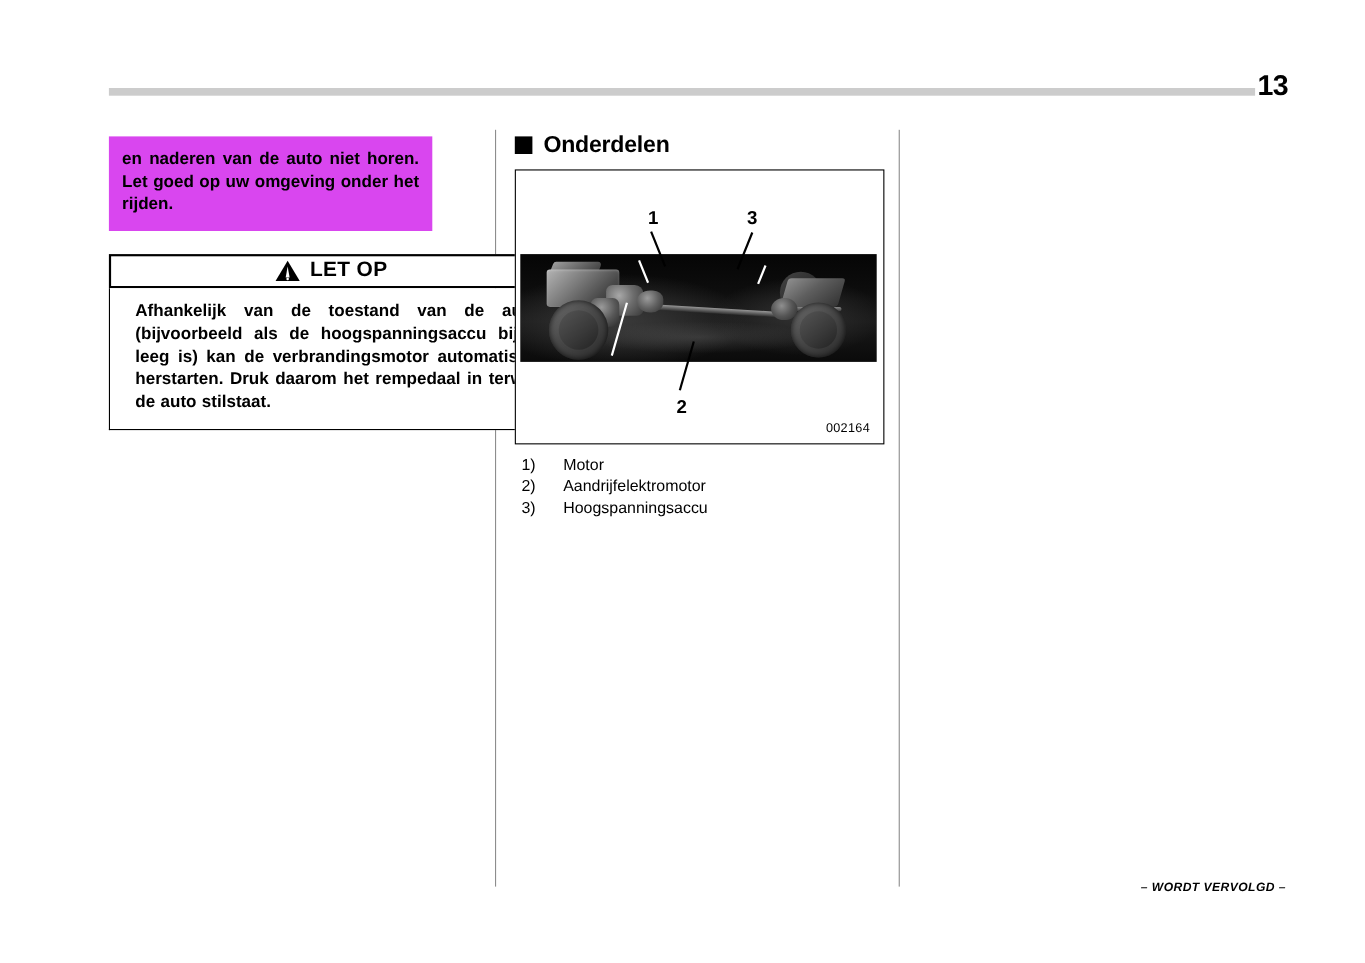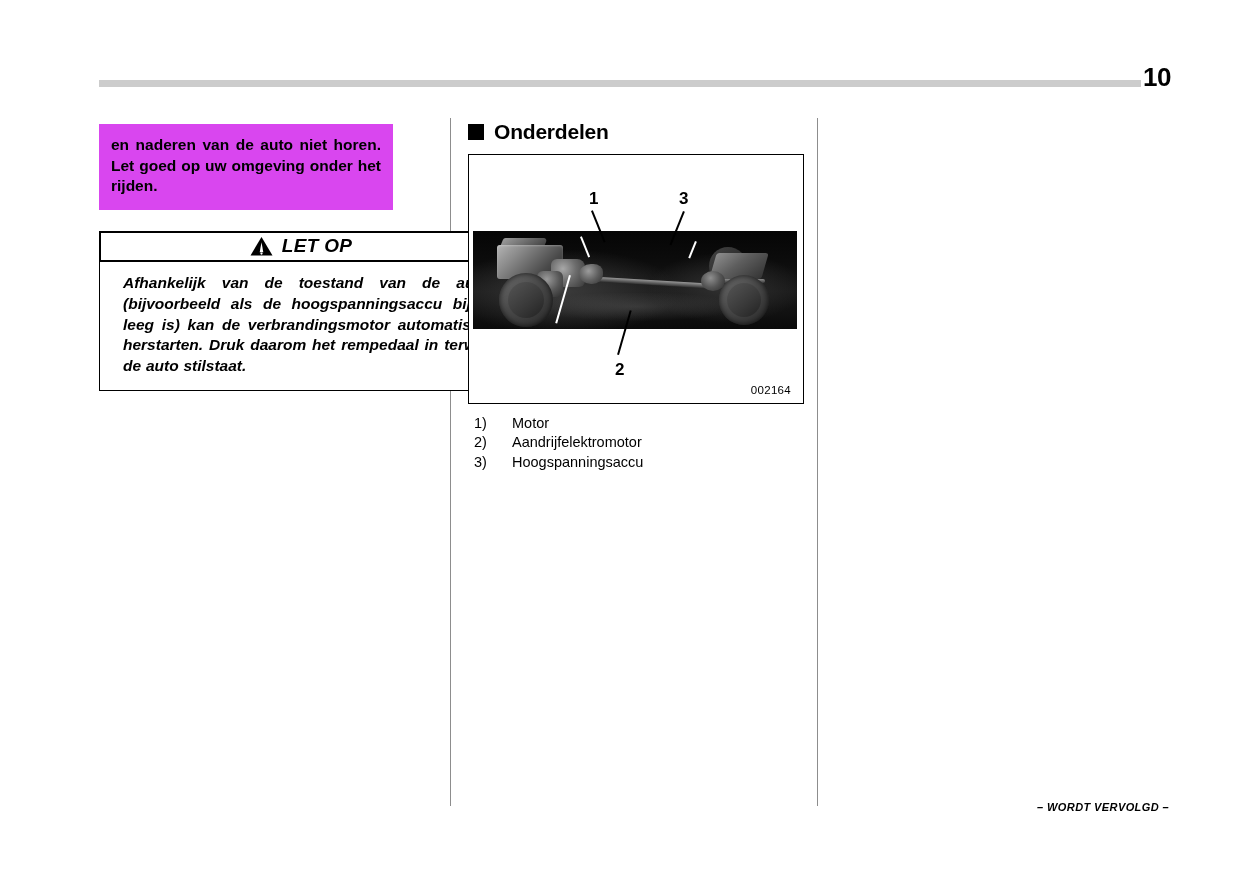--- a/index.html
+++ b/index.html
@@ -65,21 +65,20 @@
     font-size: 15.5px;
     font-weight: bold;
     line-height: 1.33;
     text-align: justify;
     text-align-last: left;
   }
 
   #warning-block {
     margin-top: 21px;
     width: 404px;
-    font-style: italic;
   }
   #warning-header {
     border: 2.5px solid #000;
     height: 31px;
     display: flex;
     align-items: center;
     justify-content: center;
     box-sizing: border-box;
     background: #fff;
   }
@@ -368,21 +367,21 @@
     font-size: 11px;
     font-weight: bold;
     font-style: italic;
     letter-spacing: 0.4px;
   }
 </style>
 </head>
 <body>
 
 <div id="header-rule"></div>
-<div id="page-number">10</div>
+<div id="page-number">13</div>
 
 <div class="col-divider" id="divider-1"></div>
 <div class="col-divider" id="divider-2"></div>
 
 <div id="left-column">
 
   <div id="gray-callout">
     <p>en naderen van de auto niet horen. Let goed op uw omgeving onder het rijden.</p>
   </div>
 

